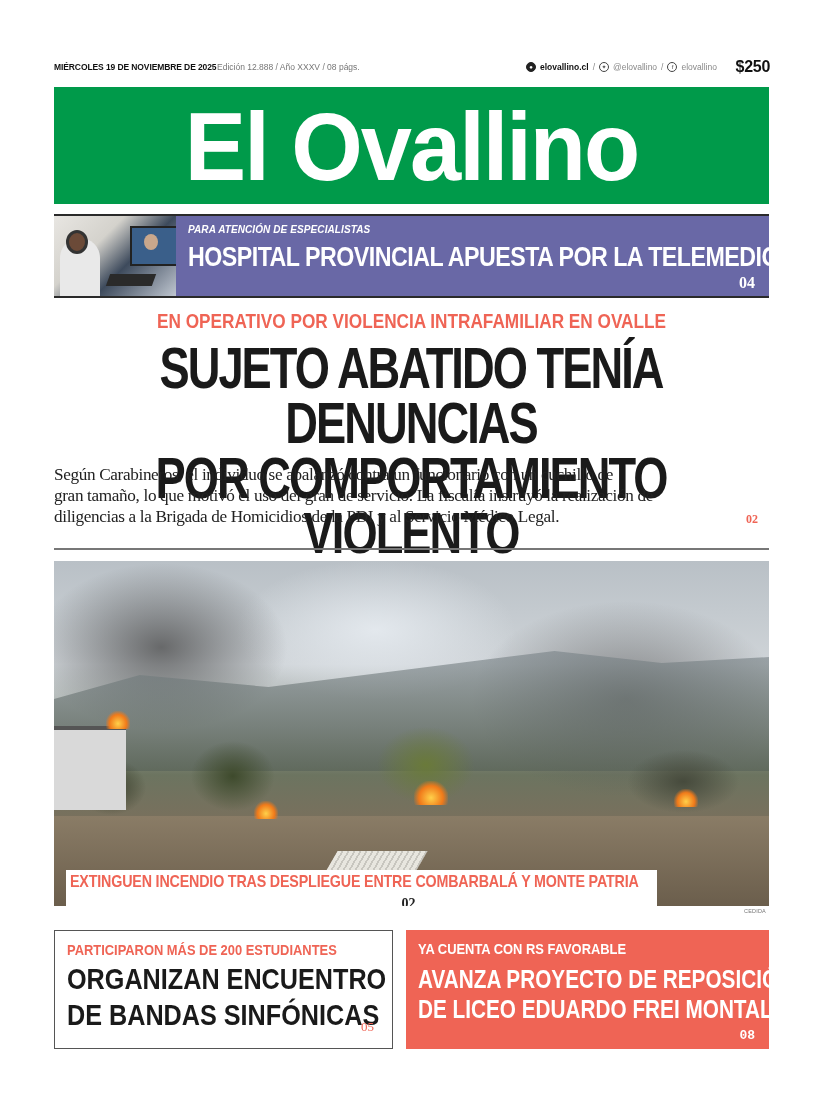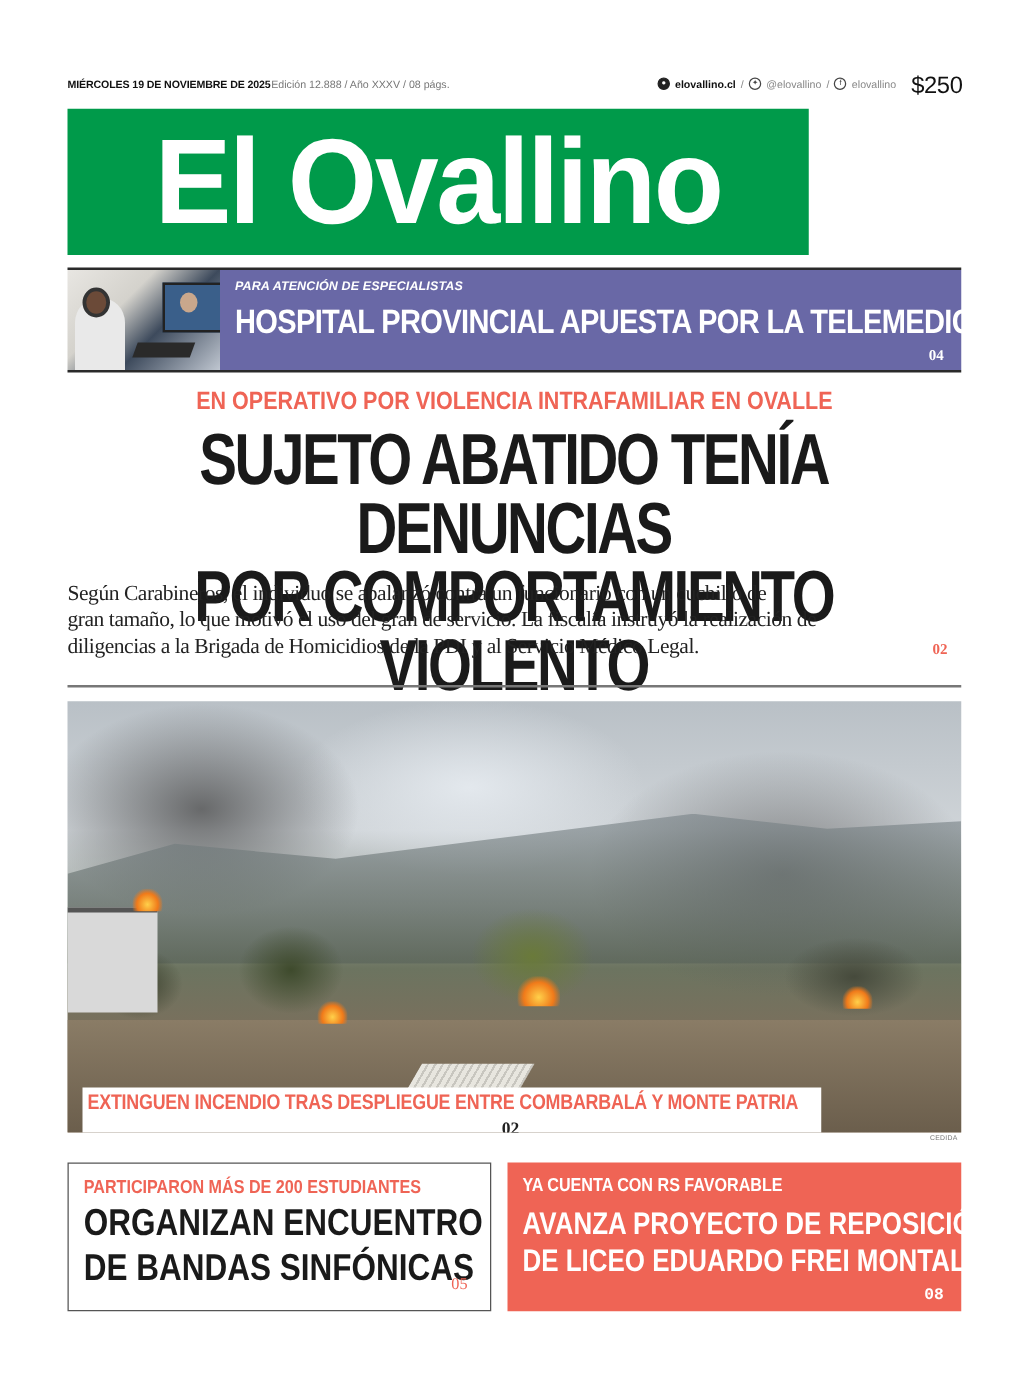--- a/index.html
+++ b/index.html
@@ -7,38 +7,38 @@
   .abs { position: absolute; }
 
   
   .topbar { left: 54px; top: 60px; width: 716px; height: 16px; }
   .date { position: absolute; left: 0; top: 2px; font-size: 8.5px; font-weight: 700; letter-spacing: -0.1px; color: #111; }
   .edition { position: absolute; left: 163px; top: 2px; font-size: 8.5px; color: #777; }
   .social { position: absolute; left: 472px; top: 2px; font-size: 8.5px; color: #888; display: flex; gap: 4px; white-space: nowrap; }
   .social .site { color: #111; font-weight: 700; }
   .social .ico { display: inline-block; width: 10px; height: 10px; border-radius: 50%; border: 1px solid #444; box-sizing: border-box; font-size: 6px; line-height: 8px; text-align: center; color: #444; }
   .social .ico.globe { background: #222; color: #fff; border-color: #222; }
-  .price { position: absolute; right: 0; top: -2px; font-size: 19px; font-weight: 400; color: #111; letter-spacing: -0.3px; }
+  .price { position: absolute; right: 0; top: -2px; font-size: 16px; font-weight: 700; color: #111; letter-spacing: -0.3px; }
 
   
-  .masthead { left: 54px; top: 87px; width: 593px; height: 117px; background: #009a4a; display: flex; align-items: center; justify-content: center; }
+  .masthead { left: 54px; top: 87px; width: 715px; height: 117px; background: #009a4a; display: flex; align-items: center; justify-content: center; }
   .masthead .logo { color: #ffffff; font-family: "Liberation Sans", sans-serif; font-weight: 900; font-size: 92px; letter-spacing: -2px; line-height: 1; transform: scaleY(1.05); }
 
   
   .teaser { left: 54px; top: 214px; width: 715px; height: 84px; border-top: 2px solid #2a2a2a; border-bottom: 2px solid #2a2a2a; box-sizing: border-box; display: flex; }
   .teaser .thumb { width: 122px; height: 100%; background: linear-gradient(135deg,#e8e6e2 0%, #d4d2cc 35%, #3d4a5c 60%, #bfc6d0 100%); position: relative; overflow: hidden; }
   .teaser .thumb .screen { position: absolute; left: 76px; top: 10px; width: 44px; height: 36px; background: #3a5f8a; border: 2px solid #222; }
   .teaser .thumb .face { position: absolute; left: 90px; top: 18px; width: 14px; height: 16px; border-radius: 50%; background: #c9a78c; }
   .teaser .thumb .person { position: absolute; left: 6px; top: 22px; width: 40px; height: 60px; border-radius: 20px 20px 0 0; background: #e9e9e9; }
   .teaser .thumb .head { position: absolute; left: 12px; top: 14px; width: 22px; height: 24px; border-radius: 50%; background: #6b4a38; border: 3px solid #333; box-sizing: border-box; }
   .teaser .thumb .kbd { position: absolute; left: 54px; top: 58px; width: 46px; height: 12px; background: #2a2a2a; transform: skewX(-20deg); }
   .teaser .band { flex: 1; background: #6968a6; position: relative; color: #fff; }
   .teaser .kicker { position: absolute; left: 12px; top: 8px; font-size: 10px; font-weight: 700; letter-spacing: 0.1px; font-style: italic; }
   .teaser .title { position: absolute; left: 12px; top: 26px; font-size: 27px; font-weight: 700; letter-spacing: -0.6px; transform: scaleX(0.86); transform-origin: left; white-space: nowrap; }
-  .teaser .page { position: absolute; right: 14px; bottom: 4px; font-family: "Liberation Serif", serif; font-size: 12px; font-weight: 700; }
+  .teaser .page { position: absolute; right: 14px; bottom: 4px; font-family: "Liberation Serif", serif; font-size: 16px; font-weight: 700; }
 
   
   .kicker-main { left: 54px; top: 310px; width: 715px; text-align: center; font-size: 20px; font-weight: 700; color: #ef6455; letter-spacing: 0px; transform: scaleX(0.86); white-space: nowrap; }
   .headline { left: 20px; top: 340px; width: 782px; text-align: center; font-size: 58px; font-weight: 900; color: #1a1a1a; line-height: 55px; letter-spacing: -2.5px; transform: scaleX(0.78); transform-origin: center; }
   .summary { left: 54px; top: 464px; width: 715px; font-family: "Liberation Serif", serif; font-size: 17.2px; line-height: 21px; color: #222; letter-spacing: -0.35px; }
   .summary-page { left: 746px; top: 512px; font-family: "Liberation Serif", serif; font-size: 12px; font-weight: 700; color: #ef6455; }
   .rule { left: 54px; top: 548px; width: 715px; height: 2px; background: #777; }
 
   
   .photo { left: 54px; top: 561px; width: 715px; height: 345px; overflow: hidden;

